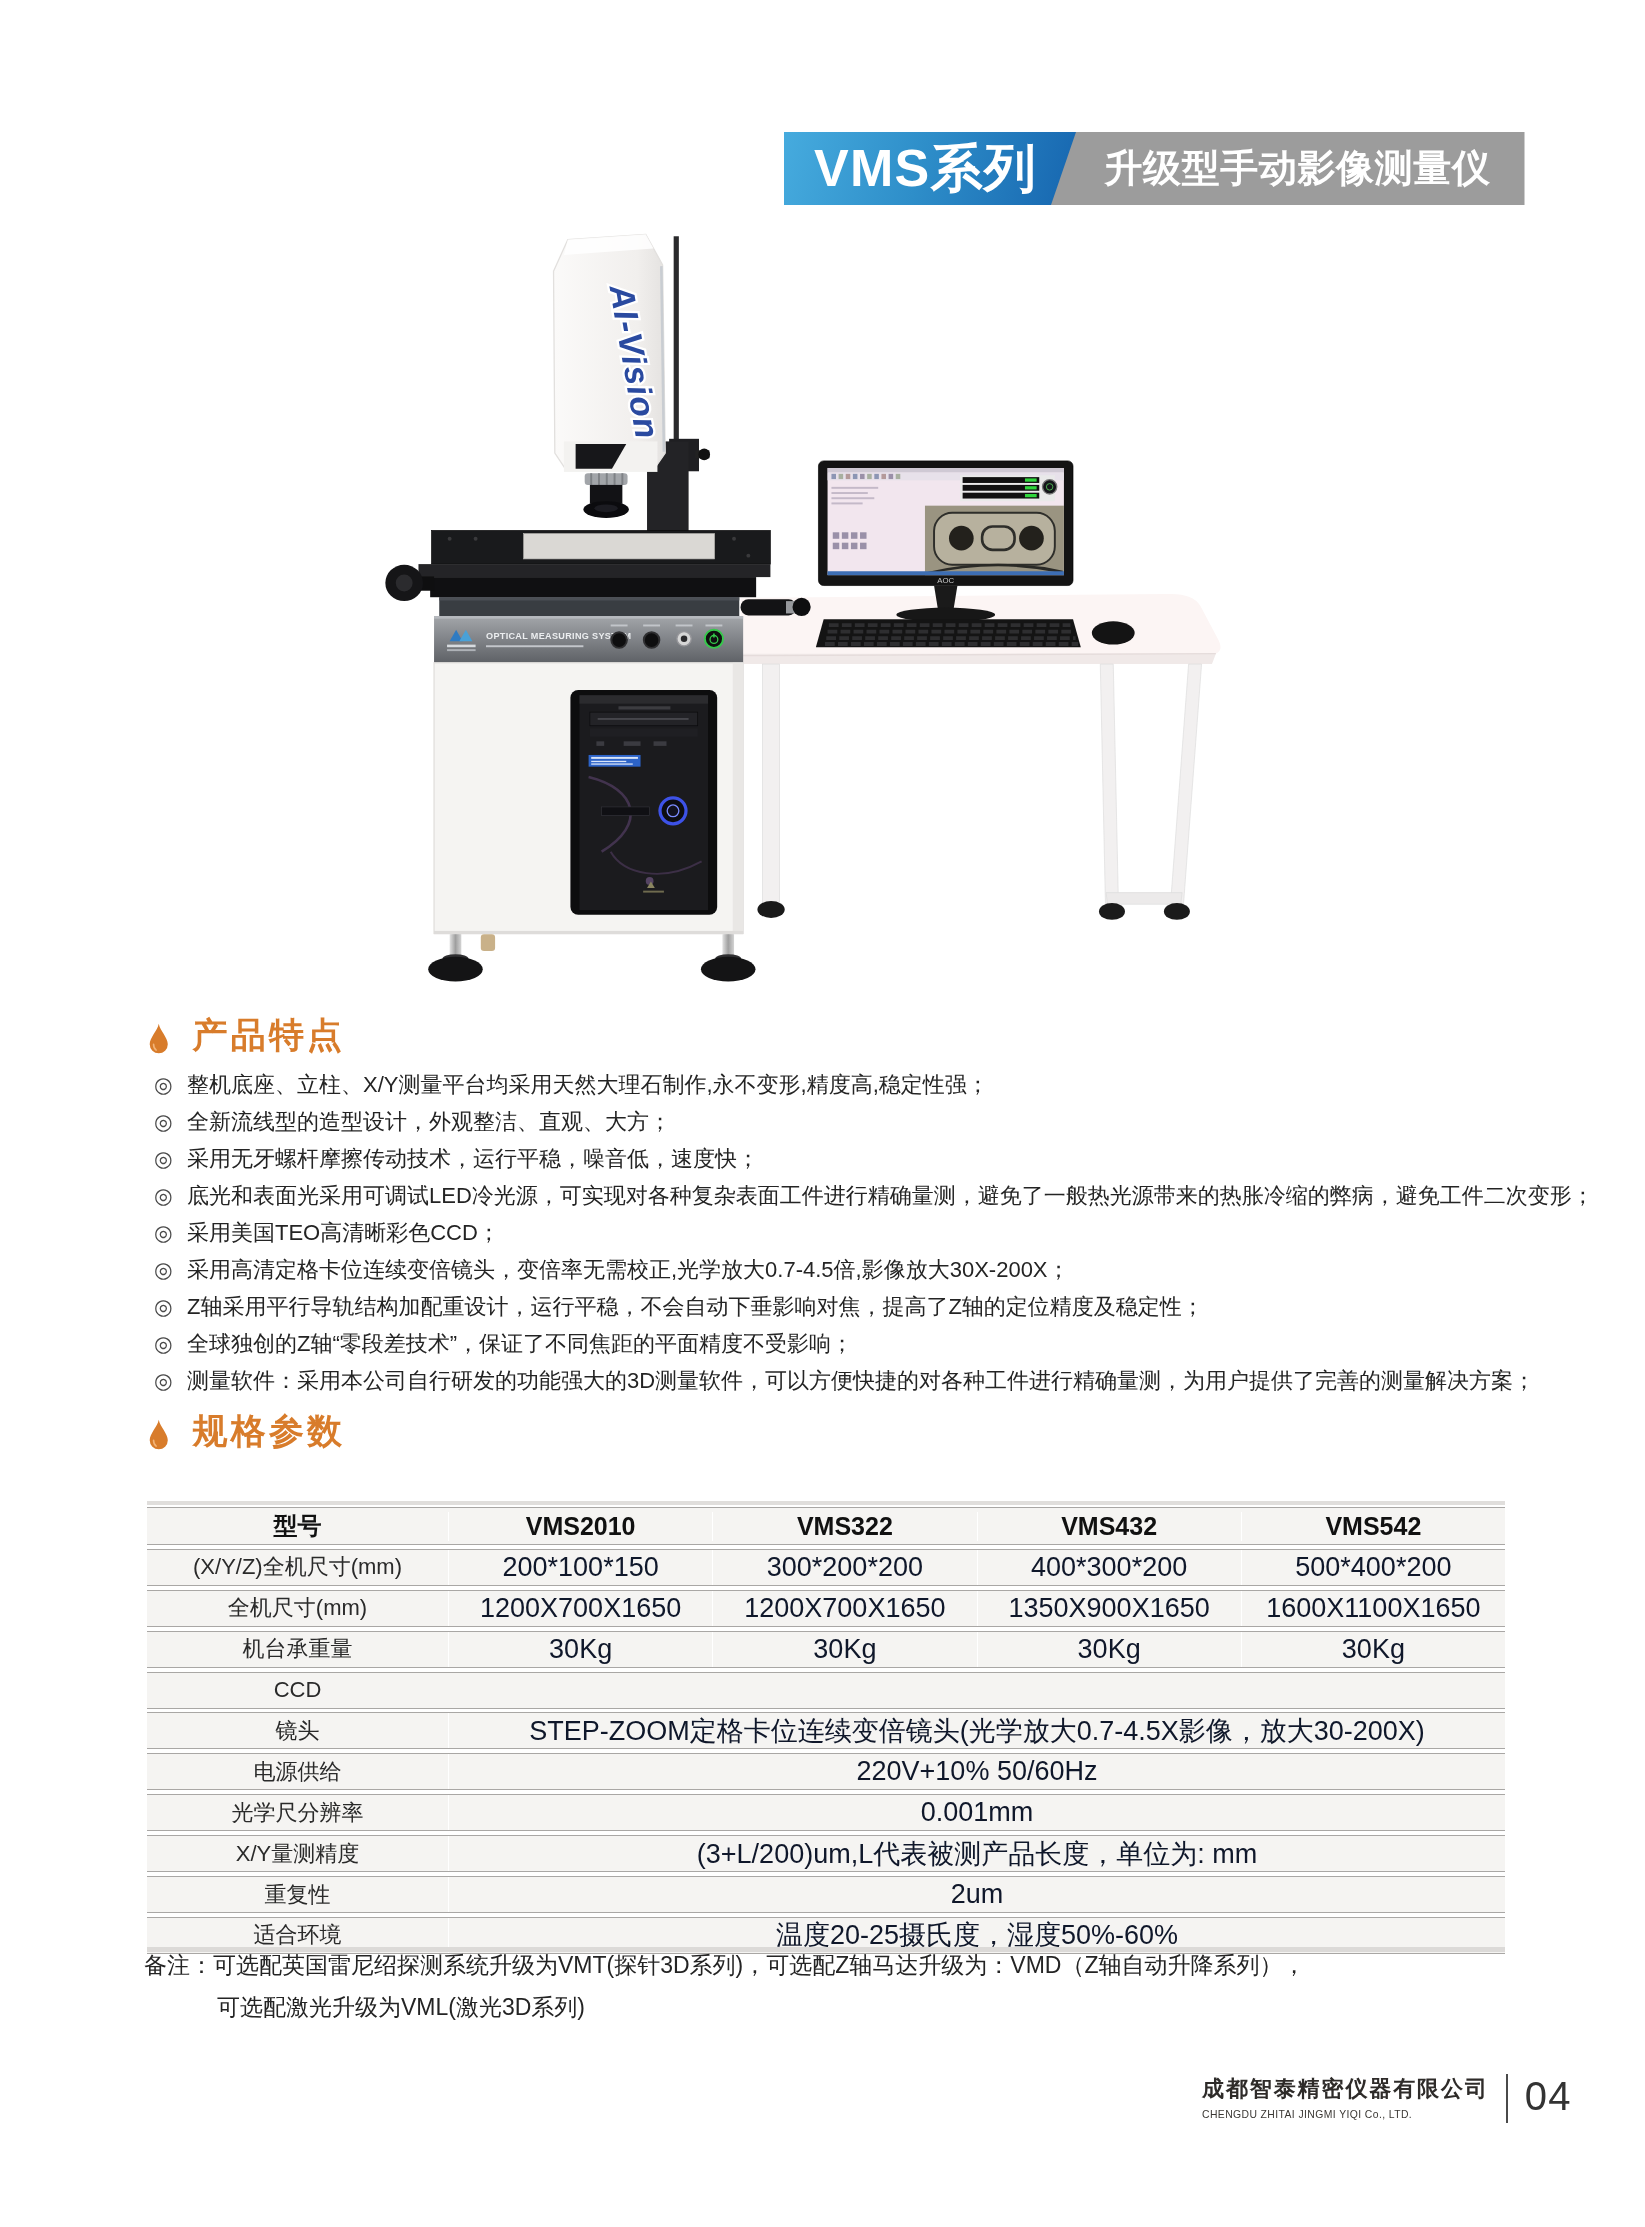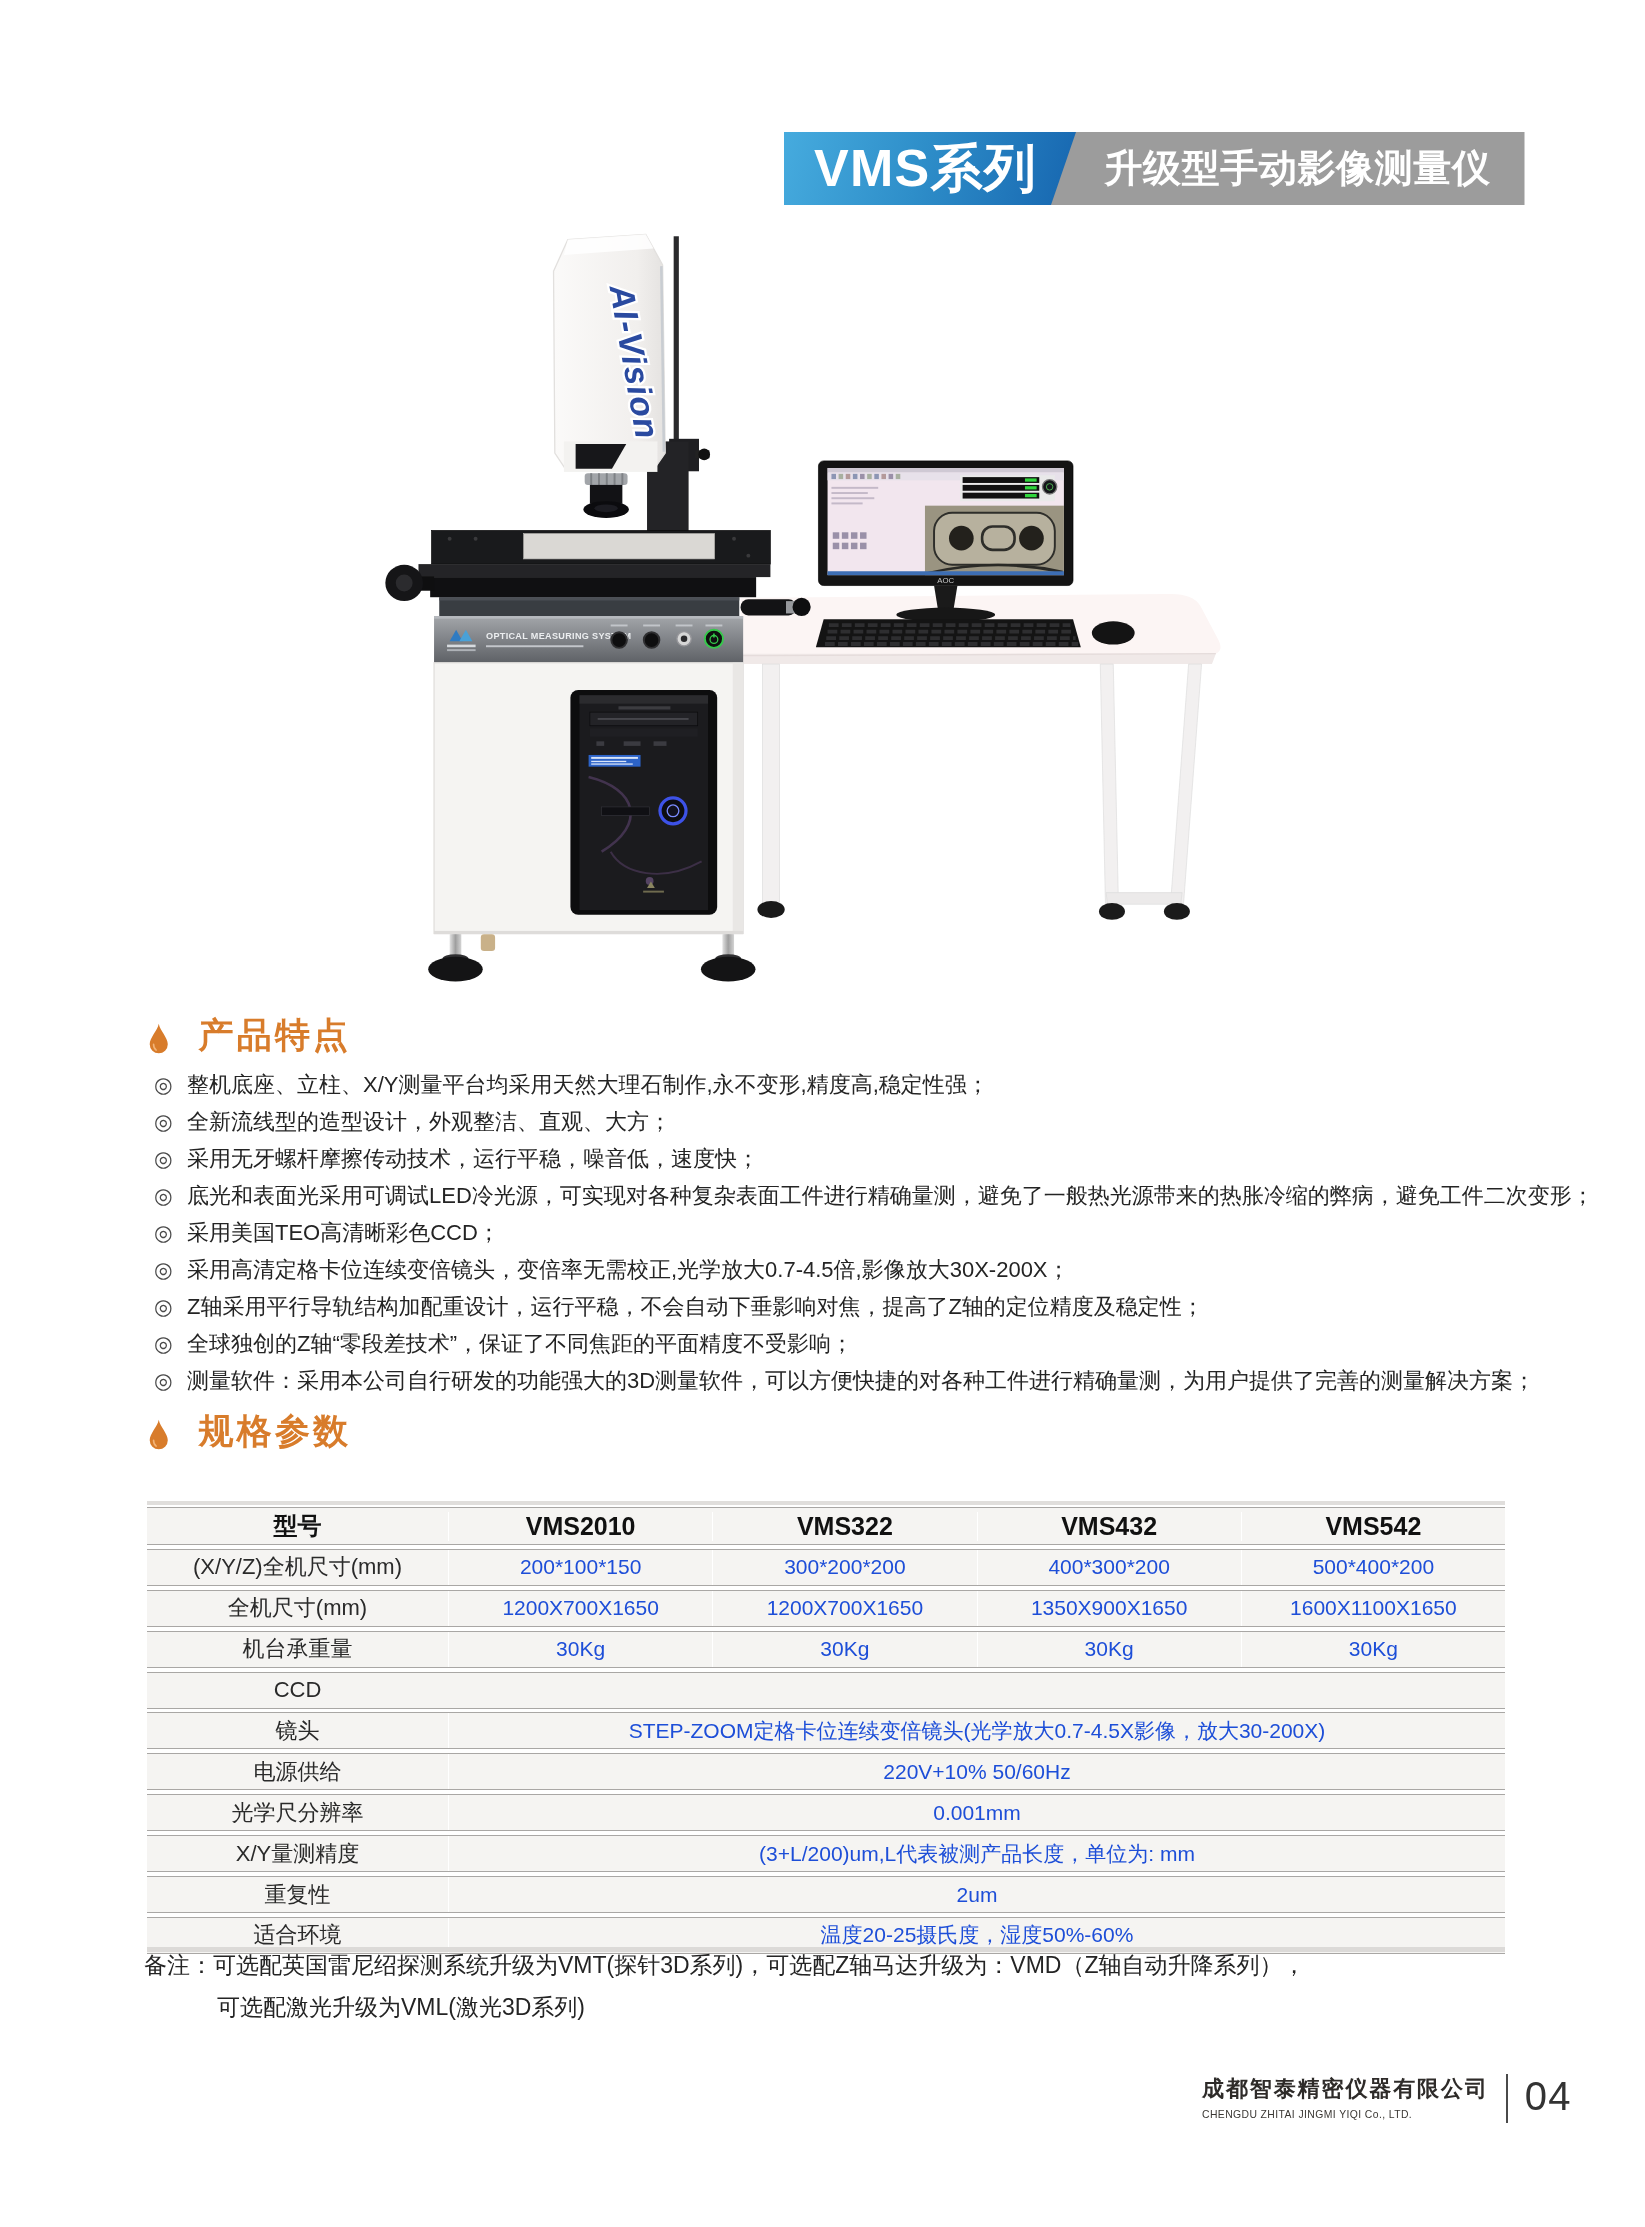--- a/index.html
+++ b/index.html
@@ -14,21 +14,21 @@
     display:flex; align-items:center; justify-content:center; padding-right:19.5px; }
   .badge-gray { position:absolute; left:1051px; top:132px; width:454px; height:73px;
     background:#9C9C9C; clip-path:polygon(25px 0,100% 0,100% 100%,0 100%);
     color:#fff; font-size:38px; font-weight:bold; letter-spacing:0.6px;
     display:flex; align-items:center; justify-content:center; padding-left:19.5px; }
 
   
   .product { position:absolute; left:286px; top:209px; width:1000px; height:805px; }
 
   
-  .sec-head { position:absolute; display:flex; align-items:flex-end; gap:30px; }
+  .sec-head { position:absolute; display:flex; align-items:flex-end; gap:24px; }
   .sec-head.features-pos { left:149px; top:1016px; }
   .sec-head.specs-pos    { left:149px; top:1412px; }
   .sec-head h2 { margin:0; font-size:35px; font-weight:bold; color:#D87C2B; letter-spacing:3.2px; line-height:38px; }
   .drop { width:19.5px; height:31px; flex:0 0 auto; }
 
   
   .features-list { position:absolute; left:154px; top:1072px; width:1480px;
     list-style:none; margin:0; padding:0; }
   .features-list li { display:flex; gap:14.3px; font-size:22px; line-height:26px;
     margin-bottom:11px; white-space:nowrap; color:#242424; }
@@ -37,21 +37,21 @@
   
   .table-band-top    { position:absolute; left:147px; top:1501px; width:1358px; height:3.9px; background:#E0DEDC; }
   .table-band-bottom { position:absolute; left:147px; top:1947px; width:1358px; height:5.2px; background:#DCDAD8; }
   .spec-table { position:absolute; left:147px; top:1507px; width:1358px; }
   .t-row { display:flex; background:#F5F4F2; border-top:0.6px solid #A9A7A5; border-bottom:0.6px solid #A9A7A5;
     height:35px; margin-bottom:3.9px; align-items:stretch; }
   .t-row:last-child { margin-bottom:0; }
   .t-label { width:301px; display:flex; align-items:center; justify-content:center;
     font-size:22px; color:#2a2a2a; }
   .t-cell, .t-span { flex:1; border-left:1.3px solid #ffffff; display:flex; align-items:center;
-    justify-content:center; font-size:21px; color:#1d4ed8; }
+    justify-content:center; font-size:27px; color:#0f172a; }
   .t-row.t-head { height:36px;align-items:center; }
   .t-row.t-head .t-label { font-weight:bold; font-size:24px; color:#111; }
   .t-row.t-head .t-cell  { font-weight:bold; font-size:25px; color:#111; }
   .t-row.serif .t-span { font-family:"Liberation Serif","DejaVu Serif",serif; }
 
   
   .notes { position:absolute; left:144px; top:1944px; width:1454px; font-size:23px;
     line-height:42px; color:#242424; }
   .notes p { margin:0; white-space:nowrap; }
   .notes p.indent { padding-left:73px; }

